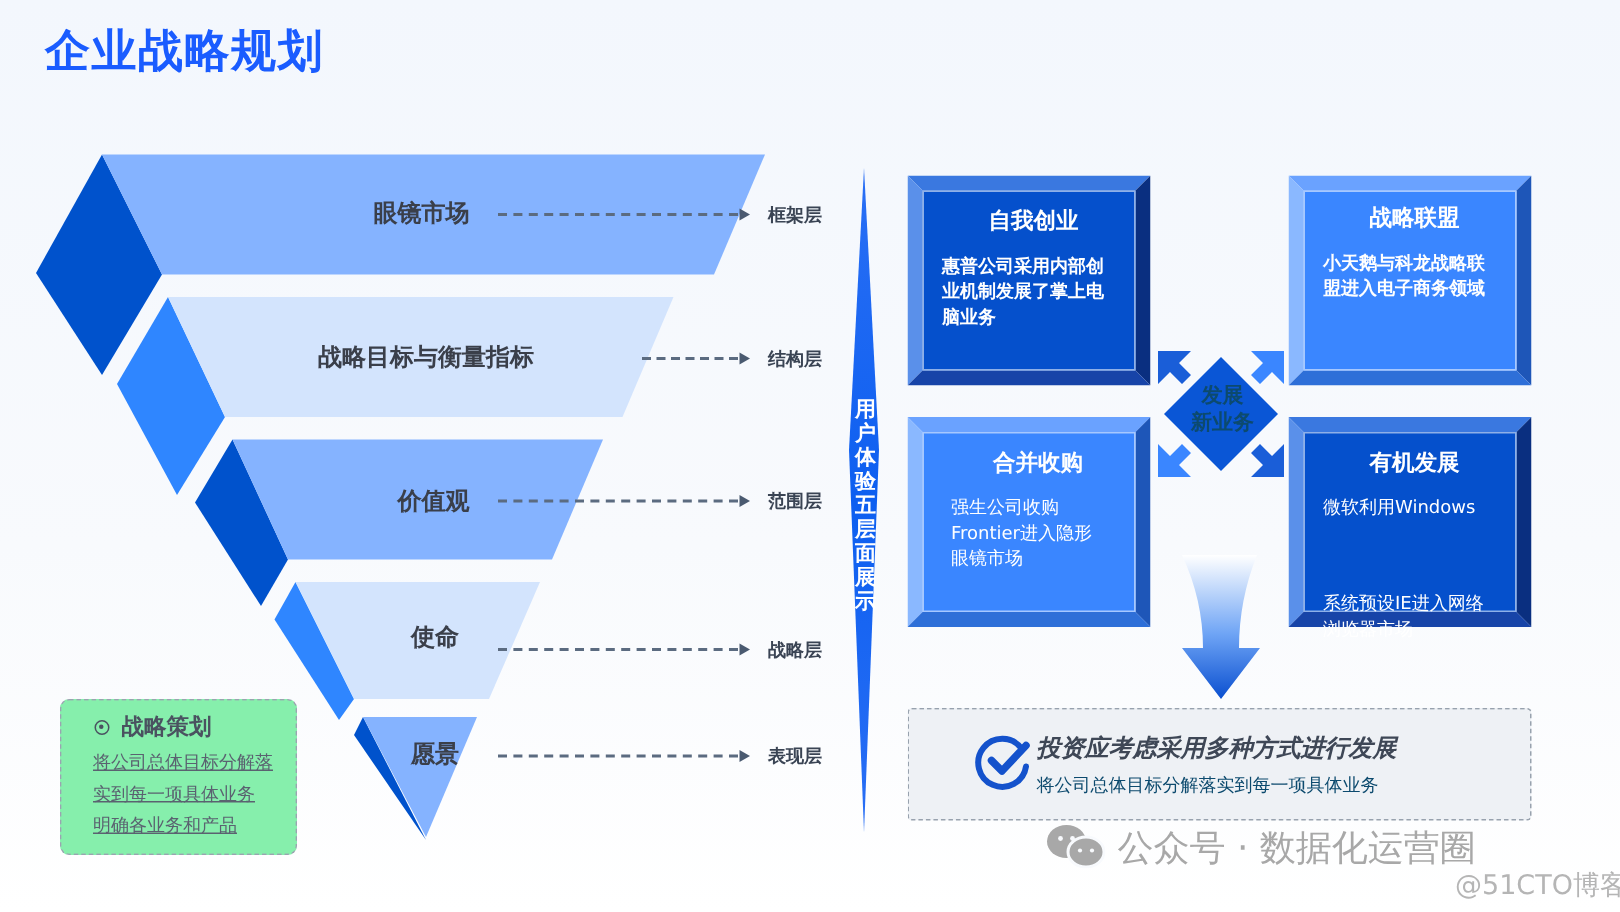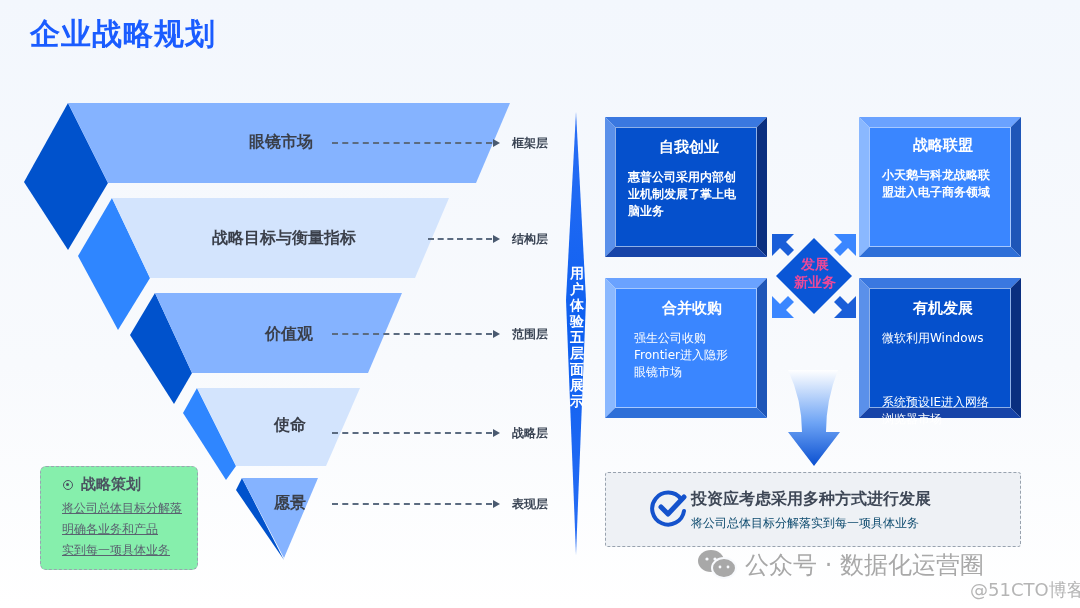--- a/index.html
+++ b/index.html
@@ -50,29 +50,29 @@
     border: 1px solid rgba(255,255,255,0.55);
     padding: 10px 6px 0 12px; color: #fff;
   }
   .box .btitle { font-size: 15px; font-weight: bold; text-align: center; margin-bottom: 12px; }
   .box .bline { font-size: 12px; font-weight: bold; line-height: 17px; white-space: nowrap; }
   .center-mark {
     position: absolute; left: 770px; top: 232px; width: 88px; height: 88px;
   }
   .center-text {
     position: absolute; left: 790px; top: 255px; width: 50px; text-align: center;
-    font-size: 14px; font-weight: bold; color: #ec4899; line-height: 18px;
+    font-size: 14px; font-weight: bold; color: #0c4a6e; line-height: 18px;
   }
   .down-arrow { position: absolute; left: 786px; top: 370px; }
   .bottom-box {
     position: absolute; left: 605px; top: 472px; width: 416px; height: 75px;
     border: 1.5px dashed #98a2ae; background: #eef1f5; border-radius: 3px;
   }
   .check { position: absolute; left: 44px; top: 16px; }
-  .bb-title { position: absolute; left: 85px; top: 16px; font-size: 16px; font-weight: bold; color: #3e4756; white-space: nowrap; }
+  .bb-title { position: absolute; left: 85px; top: 16px; font-size: 16px; font-weight: bold; color: #3e4756; white-space: nowrap; font-style: italic; }
   .bb-sub { position: absolute; left: 85px; top: 42px; font-size: 12px; color: #0c4a6e; white-space: nowrap; }
   .watermark {
     position: absolute; left: 697px; top: 549px; font-size: 24px; color: #a8a8a8; white-space: nowrap;
     display: flex; gap: 8px;
   }
   .wm-sub { position: absolute; left: 970px; top: 578px; font-size: 18px; color: #b5b5b5; white-space: nowrap; }
 </style>
 </head>
 <body>
 
@@ -127,22 +127,22 @@
 <div class="tag" style="left:512px;top:326px;">范围层</div>
 <div class="tag" style="left:512px;top:425px;">战略层</div>
 <div class="tag" style="left:512px;top:496px;">表现层</div>
 
 <div class="note">
   <div class="note-title">
     <span class="note-dot"></span>
     <span>战略策划</span>
   </div>
   <div class="note-line" style="margin-top:4px;">将公司总体目标分解落</div>
+  <div class="note-line">实到每一项具体业务</div>
   <div class="note-line">明确各业务和产品</div>
-  <div class="note-line">实到每一项具体业务</div>
 </div>
 
 <div class="spine-text" id="spineText">
     <div>用</div>
     <div>户</div>
     <div>体</div>
     <div>验</div>
     <div>五</div>
     <div>层</div>
     <div>面</div>

